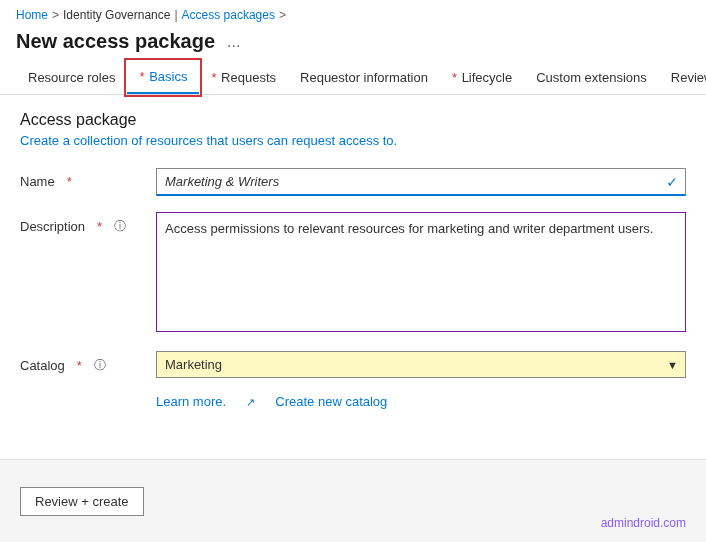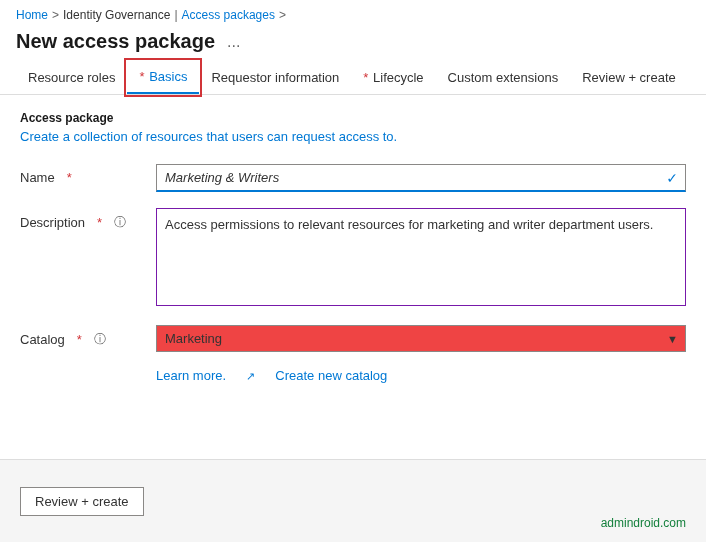--- a/index.html
+++ b/index.html
@@ -79,22 +79,22 @@
     .tab.required::before {
       content: '*';
       color: #d13438;
       margin-right: 1px;
     }
     .content-area {
       padding: 16px 20px;
       flex: 1;
     }
     .section-title {
-      font-size: 12px;
-      font-weight: 700;
+      font-size: 16px;
+      font-weight: 400;
       margin-bottom: 4px;
       color: #1a1a1a;
     }
     .section-subtitle {
       font-size: 13px;
       color: #0078d4;
       margin-bottom: 20px;
     }
     .form-row {
       display: flex;
@@ -147,39 +147,39 @@
       color: #0078d4;
       font-size: 14px;
     }
     .textarea-input {
       width: 100%;
       padding: 8px;
       border: 1px solid #8a8886;
       font-size: 13px;
       color: #333;
       resize: none;
-      height: 98px;
+      height: 120px;
       outline: none;
       font-family: inherit;
     }
     .textarea-input:focus, .textarea-input.active-border {
       border: 1px solid #7719aa;
     }
     .select-wrapper {
       position: relative;
       width: 100%;
     }
     .select-input {
       width: 100%;
       padding: 5px 30px 5px 8px;
       border: 1px solid #8a8886;
       font-size: 13px;
       color: #333;
       appearance: none;
-      background: #ef4444;
+      background: #fef9c3;
       cursor: pointer;
     }
     .select-arrow {
       position: absolute;
       right: 8px;
       top: 50%;
       transform: translateY(-50%);
       color: #333;
       pointer-events: none;
       font-size: 11px;
@@ -227,21 +227,21 @@
       background: #0078d4;
       font-size: 13px;
       cursor: pointer;
       color: #fff;
       font-weight: 500;
       outline: 2px solid #d13438;
       outline-offset: 1px;
     }
     .watermark {
       font-size: 12px;
-      color: #15803d;
+      color: #8b5cf6;
       margin-top: 44px;
     }
   </style>
 </head>
 <body>
 
 <div class="page-container">
 
   <div class="breadcrumb">
     <a>Home</a>
@@ -259,20 +259,23 @@
     <span class="ellipsis-btn">...</span>
   </div>
 
   <div class="tabs-container">
     <div class="tab">
       <span>Resource roles</span>
     </div>
     <div class="tab required active">
       <span>Basics</span>
     </div>
+    <div class="tab required">
+      <span>Requests</span>
+    </div>
     <div class="tab">
       <span>Requestor information</span>
     </div>
     <div class="tab required">
       <span>Lifecycle</span>
     </div>
     <div class="tab">
       <span>Custom extensions</span>
     </div>
     <div class="tab">

